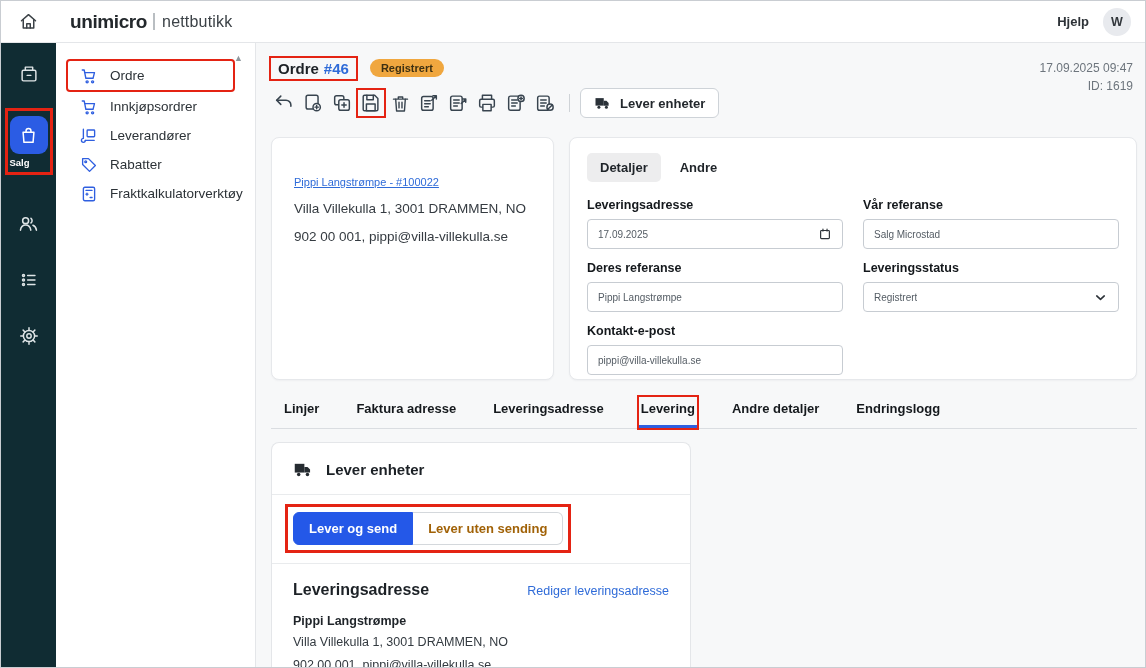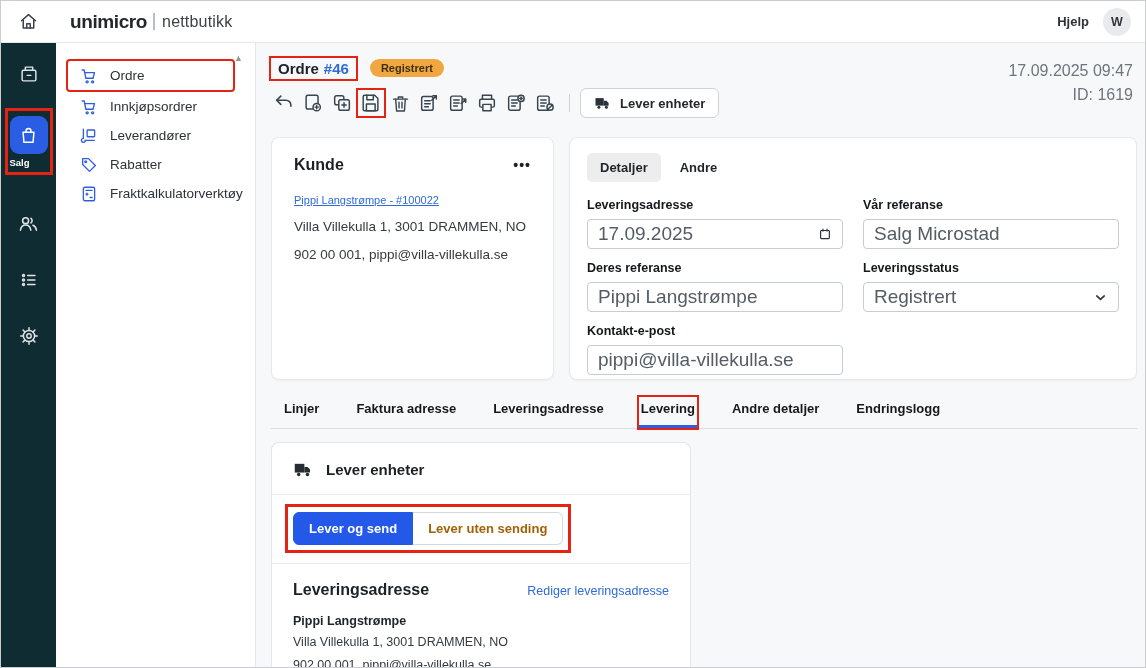--- a/index.html
+++ b/index.html
@@ -37,21 +37,21 @@
   .side-item { height:29px; display:flex; align-items:center; gap:12px; padding-left:24px; font-size:13.5px; color:#2c3237; cursor:pointer; }
   .side-item svg { flex:0 0 auto; }
   .side-item.first { margin:0 22px 2px 12px; padding-left:12px; border-radius:2px; }
 
   
   .annot { outline:3px solid #e42313; }
   .annot2 { outline:2.5px solid #e42313; }
 
   
   .main { flex:1; background:#f7f8f9; padding:8px 8px 0 15px; overflow:hidden; position:relative; }
-  .ts-block { position:absolute; top:16px; right:12px; text-align:right; font-size:16px; color:#6d757d; line-height:1.5; }
+  .ts-block { position:absolute; top:16px; right:12px; text-align:right; font-size:12px; color:#6d757d; line-height:1.5; }
 
   .title-row { display:flex; align-items:center; height:26px; margin-top:4px; }
   .order-title { display:inline-flex; gap:5px; align-items:baseline; padding:2px 7px; font-size:15px; font-weight:bold; color:#1c2126; }
   .order-no { color:#2f6bd8; cursor:pointer; }
   .badge { margin-left:14px; background:#f0a73f; color:#3d3012; font-size:11px; font-weight:bold; padding:3px 11px; border-radius:10px; }
 
   .toolbar { display:flex; align-items:center; margin-top:8px; height:28px; }
   .tb-btn { width:26px; height:26px; display:flex; align-items:center; justify-content:center; cursor:pointer; color:#38444f; margin-right:3px; }
   .tb-btn.save { outline-offset:0px; }
   .tb-divider { width:1px; height:18px; background:#cfd3d7; margin:0 10px 0 8px; }
@@ -66,21 +66,21 @@
   .kunde-link { margin-top:20px; font-size:11px; color:#2f6bd8; cursor:pointer;text-decoration:underline; }
   .kunde-line { margin-top:13px; font-size:13.5px; color:#353b41; }
 
   .details-card { flex:1; height:243px; padding:15px 17px; }
   .dtabs { display:flex; gap:6px; }
   .dtab { padding:7px 13px; font-size:13px; font-weight:600; color:#1f2429; border-radius:5px; cursor:pointer; }
   .dtab.active { background:#ededee; }
   .fgrid { display:grid; grid-template-columns:1fr 1fr; column-gap:20px; margin-top:4px; }
   .field { margin-top:12px; }
   .flabel { font-size:12.5px; font-weight:bold; color:#14181c; margin-bottom:7px; }
-  .finput { height:30px; background:#fff; border:1px solid #c7ccd2; border-radius:4px; display:flex; align-items:center; padding:0 10px; font-size:19px; color:#545c64; cursor:text; justify-content:space-between; }
+  .finput { height:30px; background:#fff; border:1px solid #c7ccd2; border-radius:4px; display:flex; align-items:center; padding:0 10px; font-size:10px; color:#545c64; cursor:text; justify-content:space-between; }
   .finput .val { overflow:hidden; white-space:nowrap; }
   .fselect { cursor:pointer; }
 
   .sec-tabs { display:flex; gap:33px; margin-top:17px; border-bottom:1px solid #dadde1; padding-left:11px; }
   .sec-tab { font-size:13px; font-weight:bold; color:#15191d; padding:4px 2px 9px; cursor:pointer; border-bottom:3px solid transparent; }
   .sec-tab.active { border-bottom-color:#2f5fe0; }
 
   .panel { width:420px; margin-top:13px; background:#fff; border:1px solid #e4e6e9; border-bottom:none; border-radius:8px 8px 0 0; height:270px; }
   .panel-head { display:flex; align-items:center; gap:12px; padding:16px 21px 14px; border-bottom:1px solid #e9ebed; }
   .panel-title { font-size:15px; font-weight:bold; color:#1c2126; }
@@ -312,24 +312,20 @@
               <circle cx="6.5" cy="17.8" r="2"></circle>
               <circle cx="16.5" cy="17.8" r="2"></circle>
             </svg>
           <span>Lever enheter</span>
         </span>
       </div>
 
       <div class="cards-row">
 
         <div class="card kunde-card">
-          <div class="kunde-head">
-            <span class="kunde-title">Kunde</span>
-            <span class="dots">•••</span>
-          </div>
           <div class="kunde-link">Pippi Langstrømpe - #100022</div>
           <div class="kunde-line">Villa Villekulla 1, 3001 DRAMMEN, NO</div>
           <div class="kunde-line">902 00 001, pippi@villa-villekulla.se</div>
         </div>
 
         <div class="card details-card">
           <div class="dtabs">
             <span class="dtab active">Detaljer</span>
             <span class="dtab">Andre</span>
           </div>

